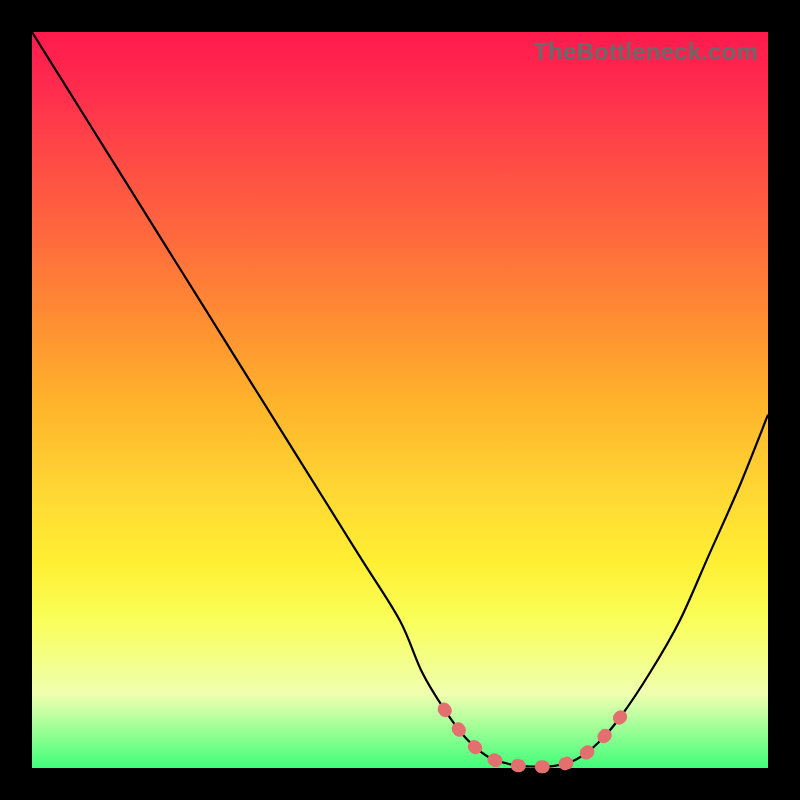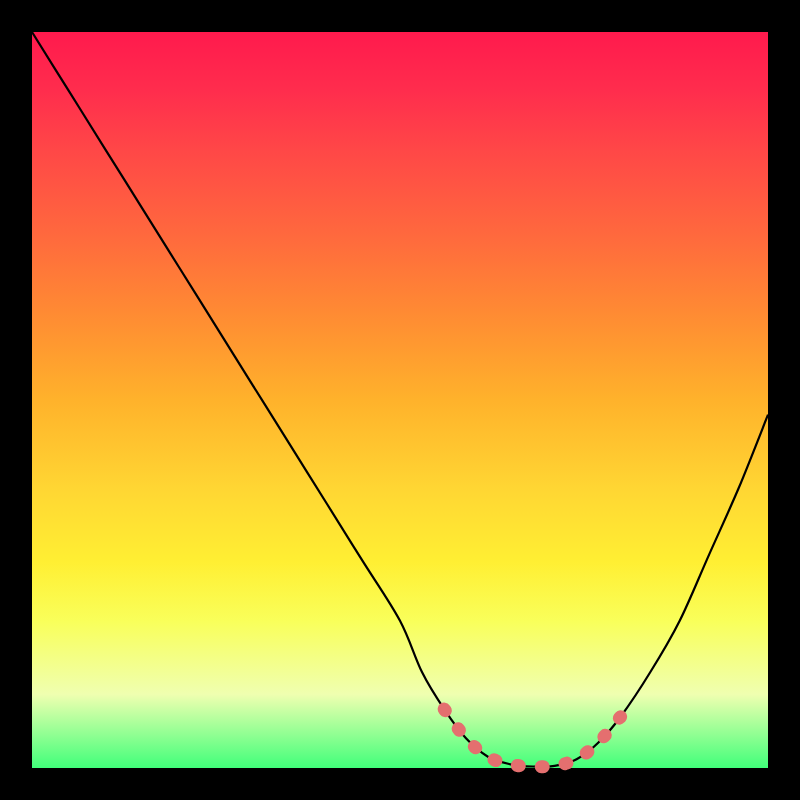--- a/index.html
+++ b/index.html
@@ -66,18 +66,19 @@
     stroke-width: 13;
     stroke-linecap: round;
     stroke-dasharray: 2 22;
   }
 </style>
 </head>
 <body>
 
 <div class="frame">
   <div class="plot-area">
+    <span class="watermark">TheBottleneck.com</span>
     <svg class="curve" viewBox="0 0 736 736" preserveAspectRatio="none">
       <path class="main-line" d="M 0.0 0.0 C 6.1 9.8, 24.5 39.3, 36.8 58.9 C 49.1 78.5, 61.3 98.1, 73.6 117.8 C 85.9 137.4, 98.1 157.0, 110.4 176.6 C 122.7 196.3, 134.9 215.9, 147.2 235.5 C 159.5 255.1, 171.7 274.8, 184.0 294.4 C 196.3 314.0, 208.5 333.7, 220.8 353.3 C 233.1 372.9, 245.3 392.5, 257.6 412.2 C 269.9 431.8, 282.1 451.4, 294.4 471.0 C 306.7 490.7, 318.9 510.3, 331.2 529.9 C 343.5 549.5, 358.2 570.4, 368.0 588.8 C 377.8 607.2, 382.7 625.6, 390.1 640.3 C 397.4 655.0, 404.8 666.1, 412.2 677.1 C 419.5 688.2, 426.9 698.6, 434.2 706.6 C 441.6 714.5, 449.0 720.7, 456.3 725.0 C 463.7 729.3, 471.0 730.7, 478.4 732.3 C 485.8 733.9, 493.1 734.3, 500.5 734.5 C 507.8 734.8, 515.2 735.0, 522.6 733.8 C 529.9 732.6, 537.3 731.1, 544.6 727.2 C 552.0 723.2, 559.4 717.4, 566.7 710.2 C 574.1 703.1, 580.2 696.1, 588.8 684.5 C 597.4 672.8, 608.4 656.3, 618.2 640.3 C 628.1 624.4, 637.9 608.4, 647.7 588.8 C 657.5 569.2, 667.3 544.6, 677.1 522.6 C 686.9 500.5, 696.7 479.6, 706.6 456.3 C 716.4 433.0, 731.1 395.0, 736.0 382.7"></path>
       <path class="highlight" d="M 412.2 677.1 C 415.8 682.0, 426.9 698.6, 434.2 706.6 C 441.6 714.5, 449.0 720.7, 456.3 725.0 C 463.7 729.3, 471.0 730.7, 478.4 732.3 C 485.8 733.9, 493.1 734.3, 500.5 734.5 C 507.8 734.8, 515.2 735.0, 522.6 733.8 C 529.9 732.6, 537.3 731.1, 544.6 727.2 C 552.0 723.2, 559.4 717.4, 566.7 710.2 C 574.1 703.1, 585.1 688.8, 588.8 684.5"></path>
     </svg>
   </div>
 </div>
 
 </body></html>

